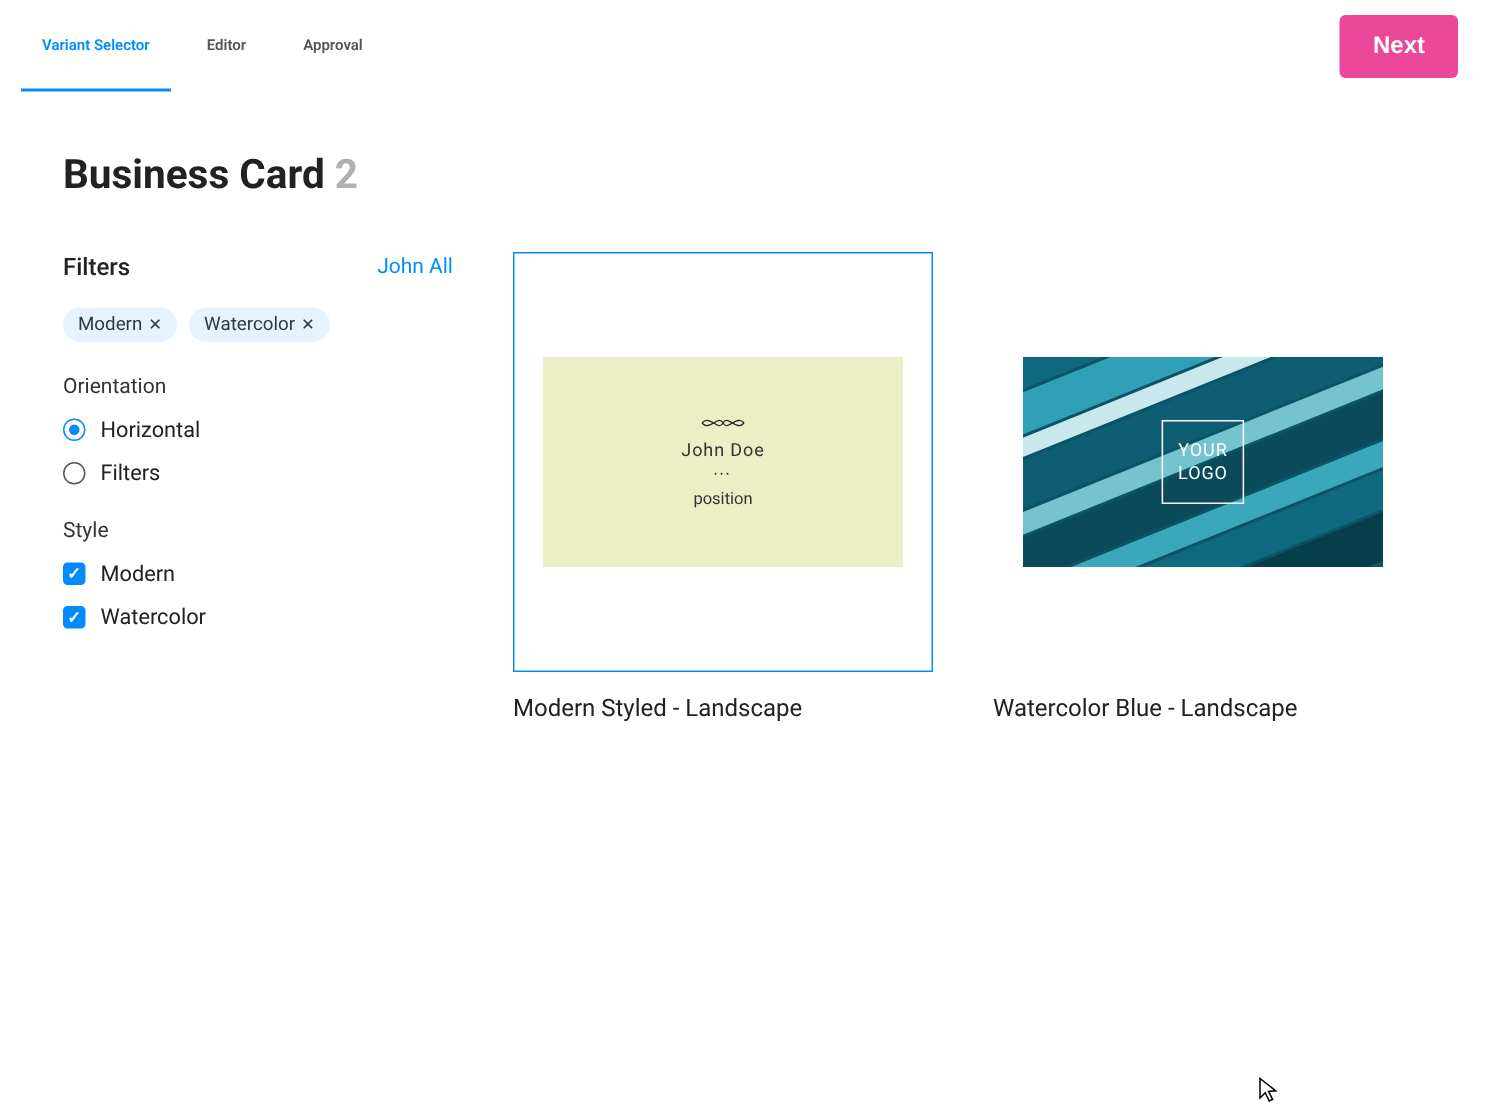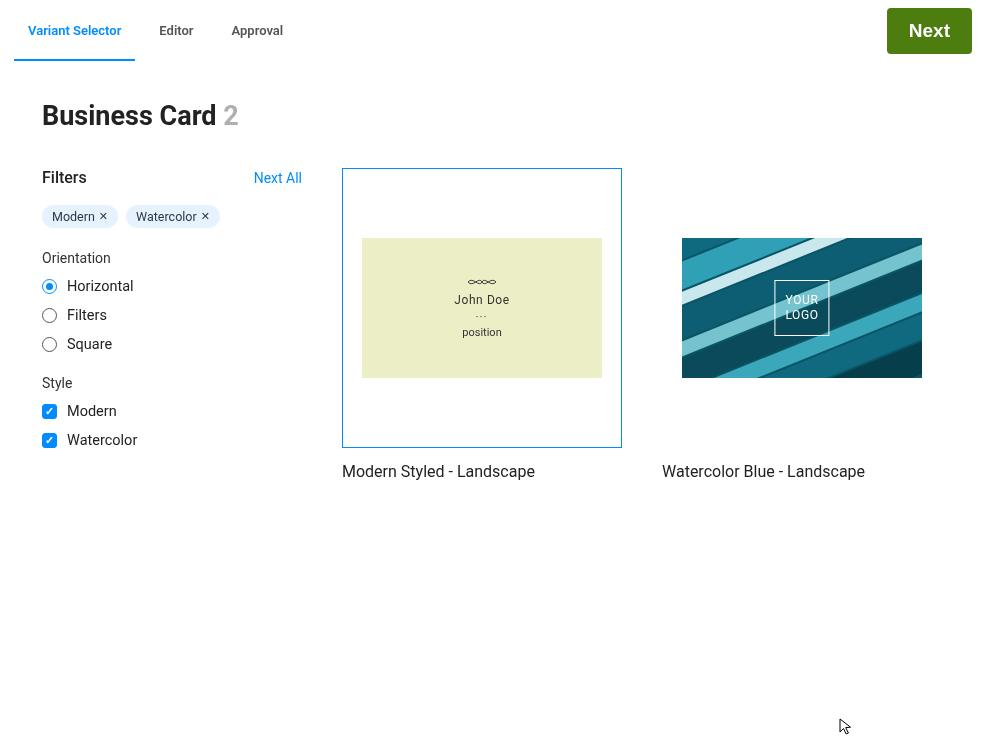--- a/index.html
+++ b/index.html
@@ -19,47 +19,47 @@
     height: 62px;
     border-bottom: 1px solid #fff;
   }
   .tabs {
     display: flex;
     gap: 38px;
     height: 100%;
     align-items: center;
   }
   .tab {
-    font-size: 13px;
+    font-size: 10px;
     font-weight: 600;
     color: #555;
     cursor: pointer;
     height: 100%;
     display: flex;
     align-items: center;
     position: relative;
   }
   .tab.active {
     color: #008cff;
   }
   .tab.active::after {
     content: "";
     position: absolute;
     left: -14px; right: -14px;
     bottom: 0;
     height: 2px;
     background: #008cff;
   }
   .next-btn {
-    background: #4d7c0f;
+    background: #ec4899;
     color: #fff;
     border: none;
     border-radius: 4px;
     padding: 12px 22px;
-    font-size: 19px;
+    font-size: 16px;
     font-weight: 600;
     cursor: pointer;
     margin-left: 27px;
   }
 
   .content {
     padding: 38px 42px 0 42px;
   }
   .page-title {
     font-size: 27px;
@@ -256,21 +256,21 @@
   <h1 class="page-title">
     <span>Business Card</span>
     <span class="count">2</span>
   </h1>
 
   <div class="main-row">
 
     <div class="filters">
       <div class="filters-header">
         <div class="label">Filters</div>
-        <div class="clear-all">Next All</div>
+        <div class="clear-all">John All</div>
       </div>
 
       <div class="chips">
         <div class="chip">
           <span>Modern</span>
           <span class="x">✕</span>
         </div>
         <div class="chip">
           <span>Watercolor</span>
           <span class="x">✕</span>
@@ -279,24 +279,20 @@
 
       <div class="filter-group-title">Orientation</div>
       <div class="filter-options">
         <div class="opt">
           <span class="radio checked"></span>
           <span>Horizontal</span>
         </div>
         <div class="opt">
           <span class="radio"></span>
           <span>Filters</span>
-        </div>
-        <div class="opt">
-          <span class="radio"></span>
-          <span>Square</span>
         </div>
       </div>
 
       <div class="filter-group-title">Style</div>
       <div class="filter-options">
         <div class="opt">
           <span class="checkbox checked"></span>
           <span>Modern</span>
         </div>
         <div class="opt">

